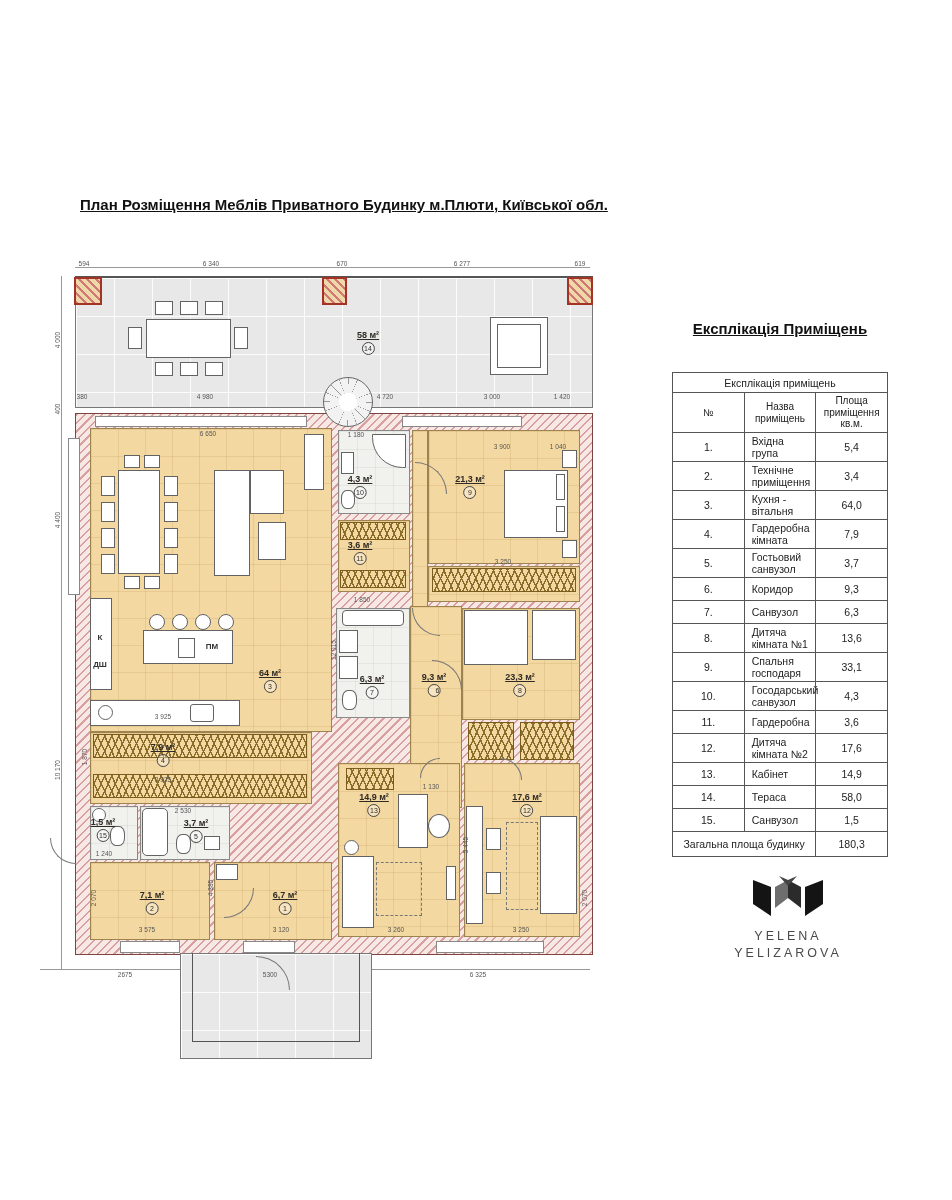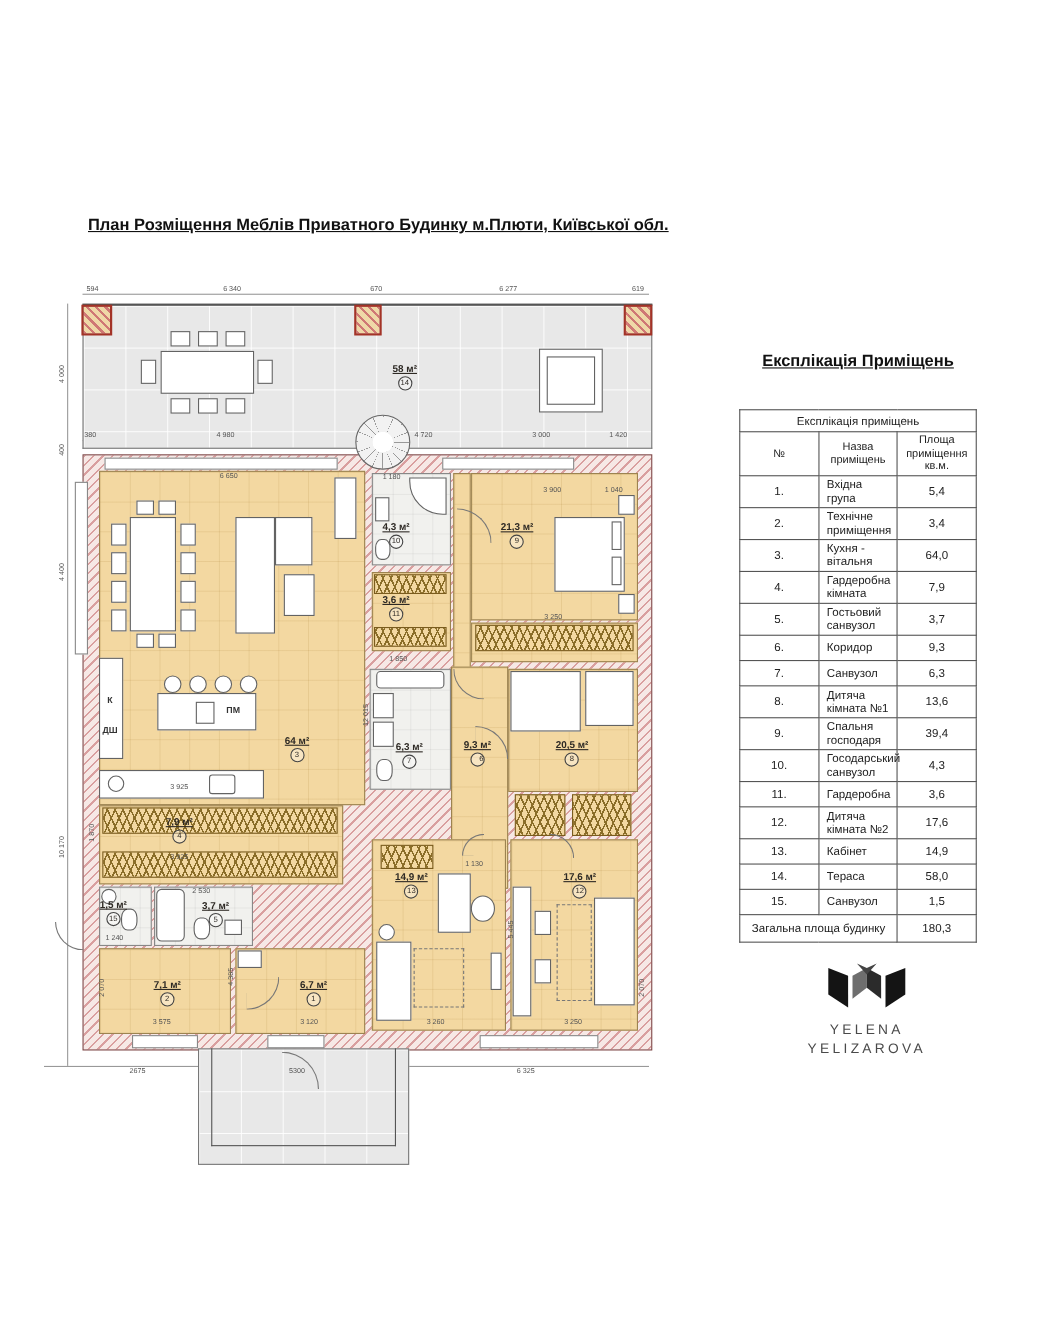--- a/index.html
+++ b/index.html
@@ -271,21 +271,21 @@
       <div class="room-label" style="left: 163px; top: 742px;"><span class="a">7,9 м²</span><span class="c">4</span></div>
       <div class="room-label" style="left: 103px; top: 817px;"><span class="a">1,5 м²</span><span class="c">15</span></div>
       <div class="room-label" style="left: 196px; top: 818px;"><span class="a">3,7 м²</span><span class="c">5</span></div>
       <div class="room-label" style="left: 152px; top: 890px;"><span class="a">7,1 м²</span><span class="c">2</span></div>
       <div class="room-label" style="left: 285px; top: 890px;"><span class="a">6,7 м²</span><span class="c">1</span></div>
       <div class="room-label" style="left: 360px; top: 474px;"><span class="a">4,3 м²</span><span class="c">10</span></div>
       <div class="room-label" style="left: 360px; top: 540px;"><span class="a">3,6 м²</span><span class="c">11</span></div>
       <div class="room-label" style="left: 470px; top: 474px;"><span class="a">21,3 м²</span><span class="c">9</span></div>
       <div class="room-label" style="left: 372px; top: 674px;"><span class="a">6,3 м²</span><span class="c">7</span></div>
       <div class="room-label" style="left: 434px; top: 672px; text-align: right;"><span class="a">9,3 м²</span><span class="c">6</span></div>
-      <div class="room-label" style="left: 520px; top: 672px;"><span class="a">20,5 м²</span><span class="c">8</span></div>
+      <div class="room-label" style="left: 520px; top: 672px;"><span class="a">23,3 м²</span><span class="c">8</span></div>
       <div class="room-label" style="left: 374px; top: 792px;"><span class="a">14,9 м²</span><span class="c">13</span></div>
       <div class="room-label" style="left: 527px; top: 792px;"><span class="a">17,6 м²</span><span class="c">12</span></div>
     </div>
 
 
   <div class="exp-title">Експлікація Приміщень</div>
   <table class="exp-table">
     <thead>
       <tr>
           <th class="tt" colspan="3">Експлікація приміщень</th>
@@ -333,21 +333,21 @@
           <td class="ar">6,3</td>
         </tr>
         <tr>
           <td class="num">8.</td>
           <td class="nm">Дитяча кімната №1</td>
           <td class="ar">13,6</td>
         </tr>
         <tr>
           <td class="num">9.</td>
           <td class="nm">Спальня господаря</td>
-          <td class="ar">39,4</td>
+          <td class="ar">33,1</td>
         </tr>
         <tr>
           <td class="num">10.</td>
           <td class="nm">Госодарський санвузол</td>
           <td class="ar">4,3</td>
         </tr>
         <tr>
           <td class="num">11.</td>
           <td class="nm">Гардеробна</td>
           <td class="ar">3,6</td>

